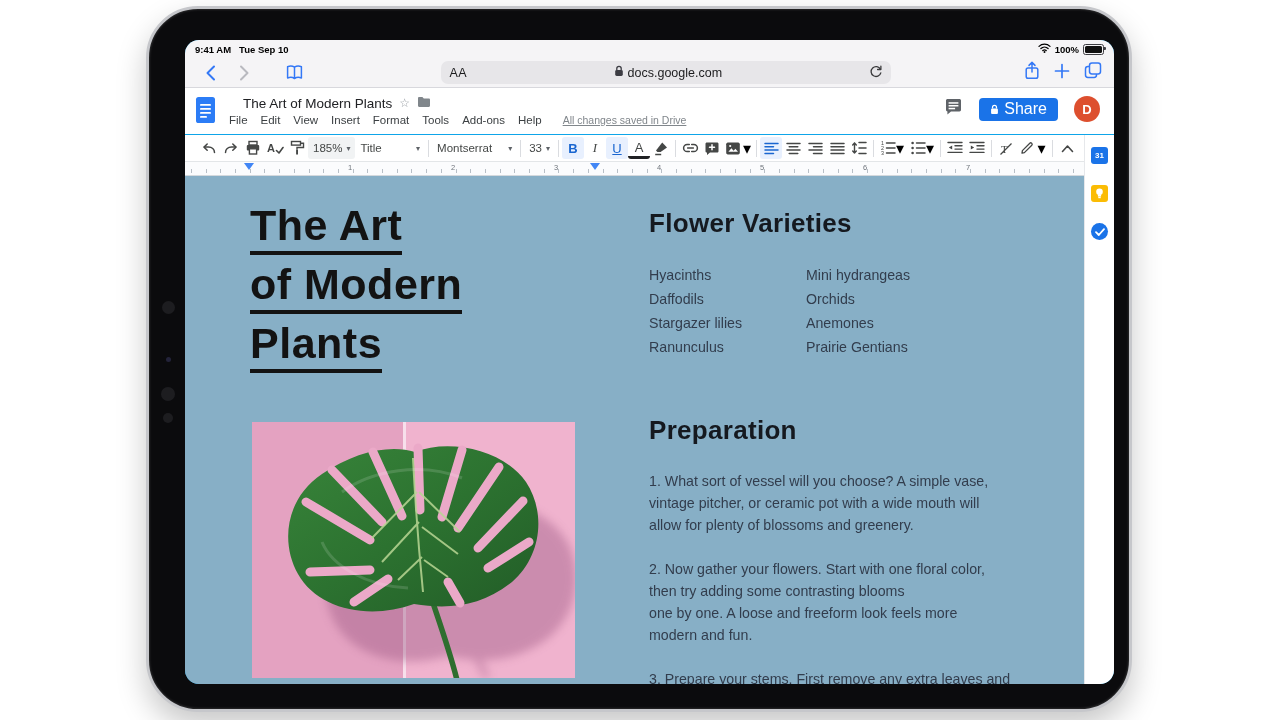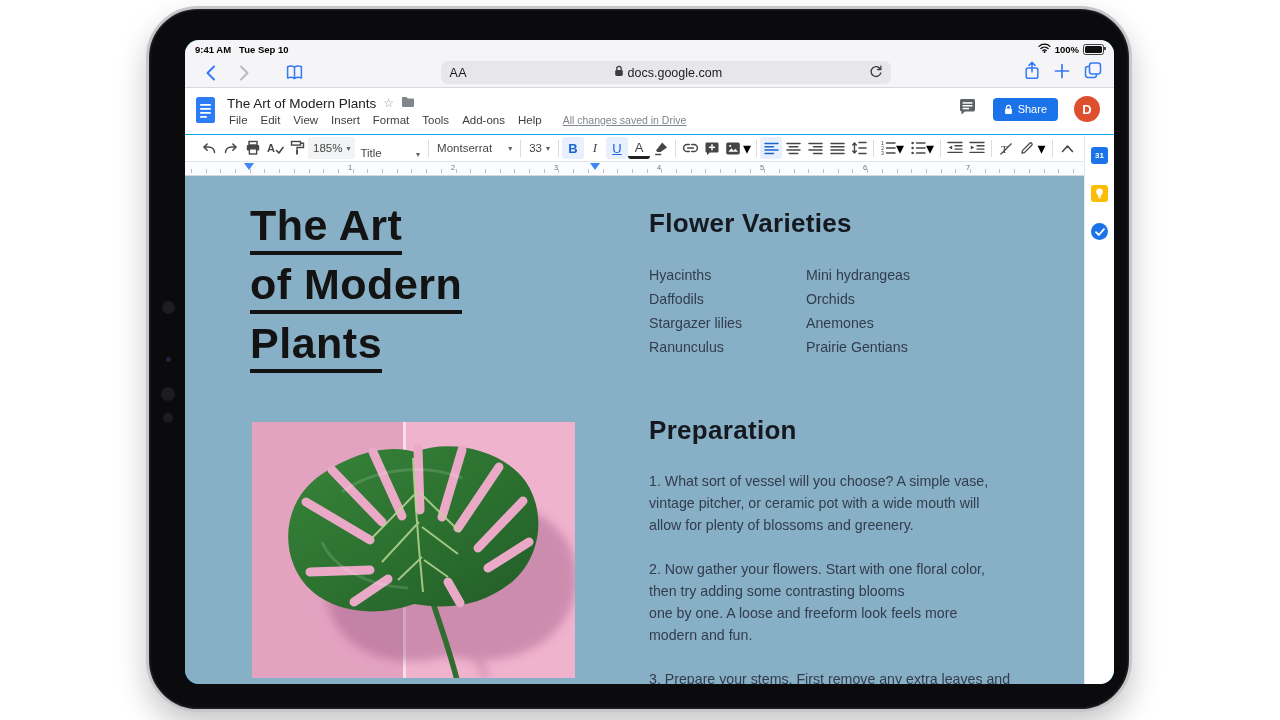--- a/index.html
+++ b/index.html
@@ -26,28 +26,28 @@
               align-items:center;padding:0 12px;box-sizing:border-box;}
   .nav-ic{width:26px;height:22px;display:flex;align-items:center;justify-content:center;}
   .addr{width:450px;height:23px;background:#e7e6e9;border-radius:7px;display:flex;align-items:center;
         margin:0 auto;padding:0 9px;box-sizing:border-box;color:#1c1c1e;}
   .addr .aa{font-size:12.5px;letter-spacing:.5px;color:#1c1c1e;}
   .addr .center{flex:1;display:flex;align-items:center;justify-content:center;gap:4px;font-size:12.5px;}
   .safari-right{display:flex;gap:14px;align-items:center;}
   
   .docs-header{height:46px;background:#fff;position:relative;}
   .dfile{position:absolute;left:10px;top:8px;}
-  .dtitle-row{position:absolute;left:42px;top:6px;display:flex;align-items:center;gap:7px;}
+  .dtitle-row{position:absolute;left:58px;top:6px;display:flex;align-items:center;gap:7px;}
   .dtitle{font-size:13.5px;color:#202124;}
   .star{color:#9aa0a6;font-size:12px;line-height:1;}
   .menu-row{position:absolute;left:44px;top:26px;display:flex;gap:13px;font-size:11.5px;color:#3c4043;}
   .menu-row span{cursor:default;}
   .save-status{font-size:10.5px;color:#80868b;text-decoration:underline;margin-left:8px;align-self:center;text-align:right;}
   .hdr-right{position:absolute;right:14px;top:8px;display:flex;align-items:center;gap:16px;}
-  .share-btn{height:23px;background:#1a73e8;border:none;border-radius:4px;color:#fff;font-size:11px;
+  .share-btn{height:23px;background:#1a73e8;border:none;border-radius:4px;color:#fff;font-size:16px;
              display:flex;align-items:center;gap:5px;padding:0 11px;font-family:inherit;}
   .avatar{width:26px;height:26px;border-radius:50%;background:#dd4f2e;color:#fff;font-size:13px;
           font-weight:700;display:flex;align-items:center;justify-content:center;}
   
   .work-row{position:absolute;left:0;top:95px;right:0;bottom:0;display:flex;}
   .main-col{flex:1;display:flex;flex-direction:column;min-width:0;}
   .side-panel{width:30px;background:#fff;border-left:1px solid #e6e8eb;display:flex;flex-direction:column;
               align-items:center;padding-top:12px;gap:21px;box-sizing:border-box;}
   .sp-ic{width:17px;height:17px;border-radius:3px;display:flex;align-items:center;justify-content:center;}
   .sp-cal{background:#1a73e8;color:#fff;font-size:8px;font-weight:700;}
@@ -253,21 +253,21 @@
               <svg width="15" height="16" viewBox="0 0 15 16">
                 <rect x="1.5" y="1.5" width="9" height="3.6" fill="none" stroke="#454746" stroke-width="1.4"></rect>
                 <path d="M10.5 3.3h3v4.2H7v2.2" fill="none" stroke="#454746" stroke-width="1.4"></path>
                 <rect x="6.1" y="9.7" width="1.9" height="4.8" fill="#454746"></rect>
               </svg>
             </span>
           <span class="dd zoom-pill">
             <span>185%</span>
             <span class="arr">▾</span>
           </span>
-          <span class="dd" style="width:62px;justify-content:space-between;align-items:flex-end;">
+          <span class="dd" style="width:62px;justify-content:space-between;">
             <span>Title</span>
             <span class="arr">▾</span>
           </span>
           <span class="sep"></span>
           <span class="dd" style="width:78px;justify-content:space-between;">
             <span>Montserrat</span>
             <span class="arr">▾</span>
           </span>
           <span class="sep"></span>
           <span class="dd">

